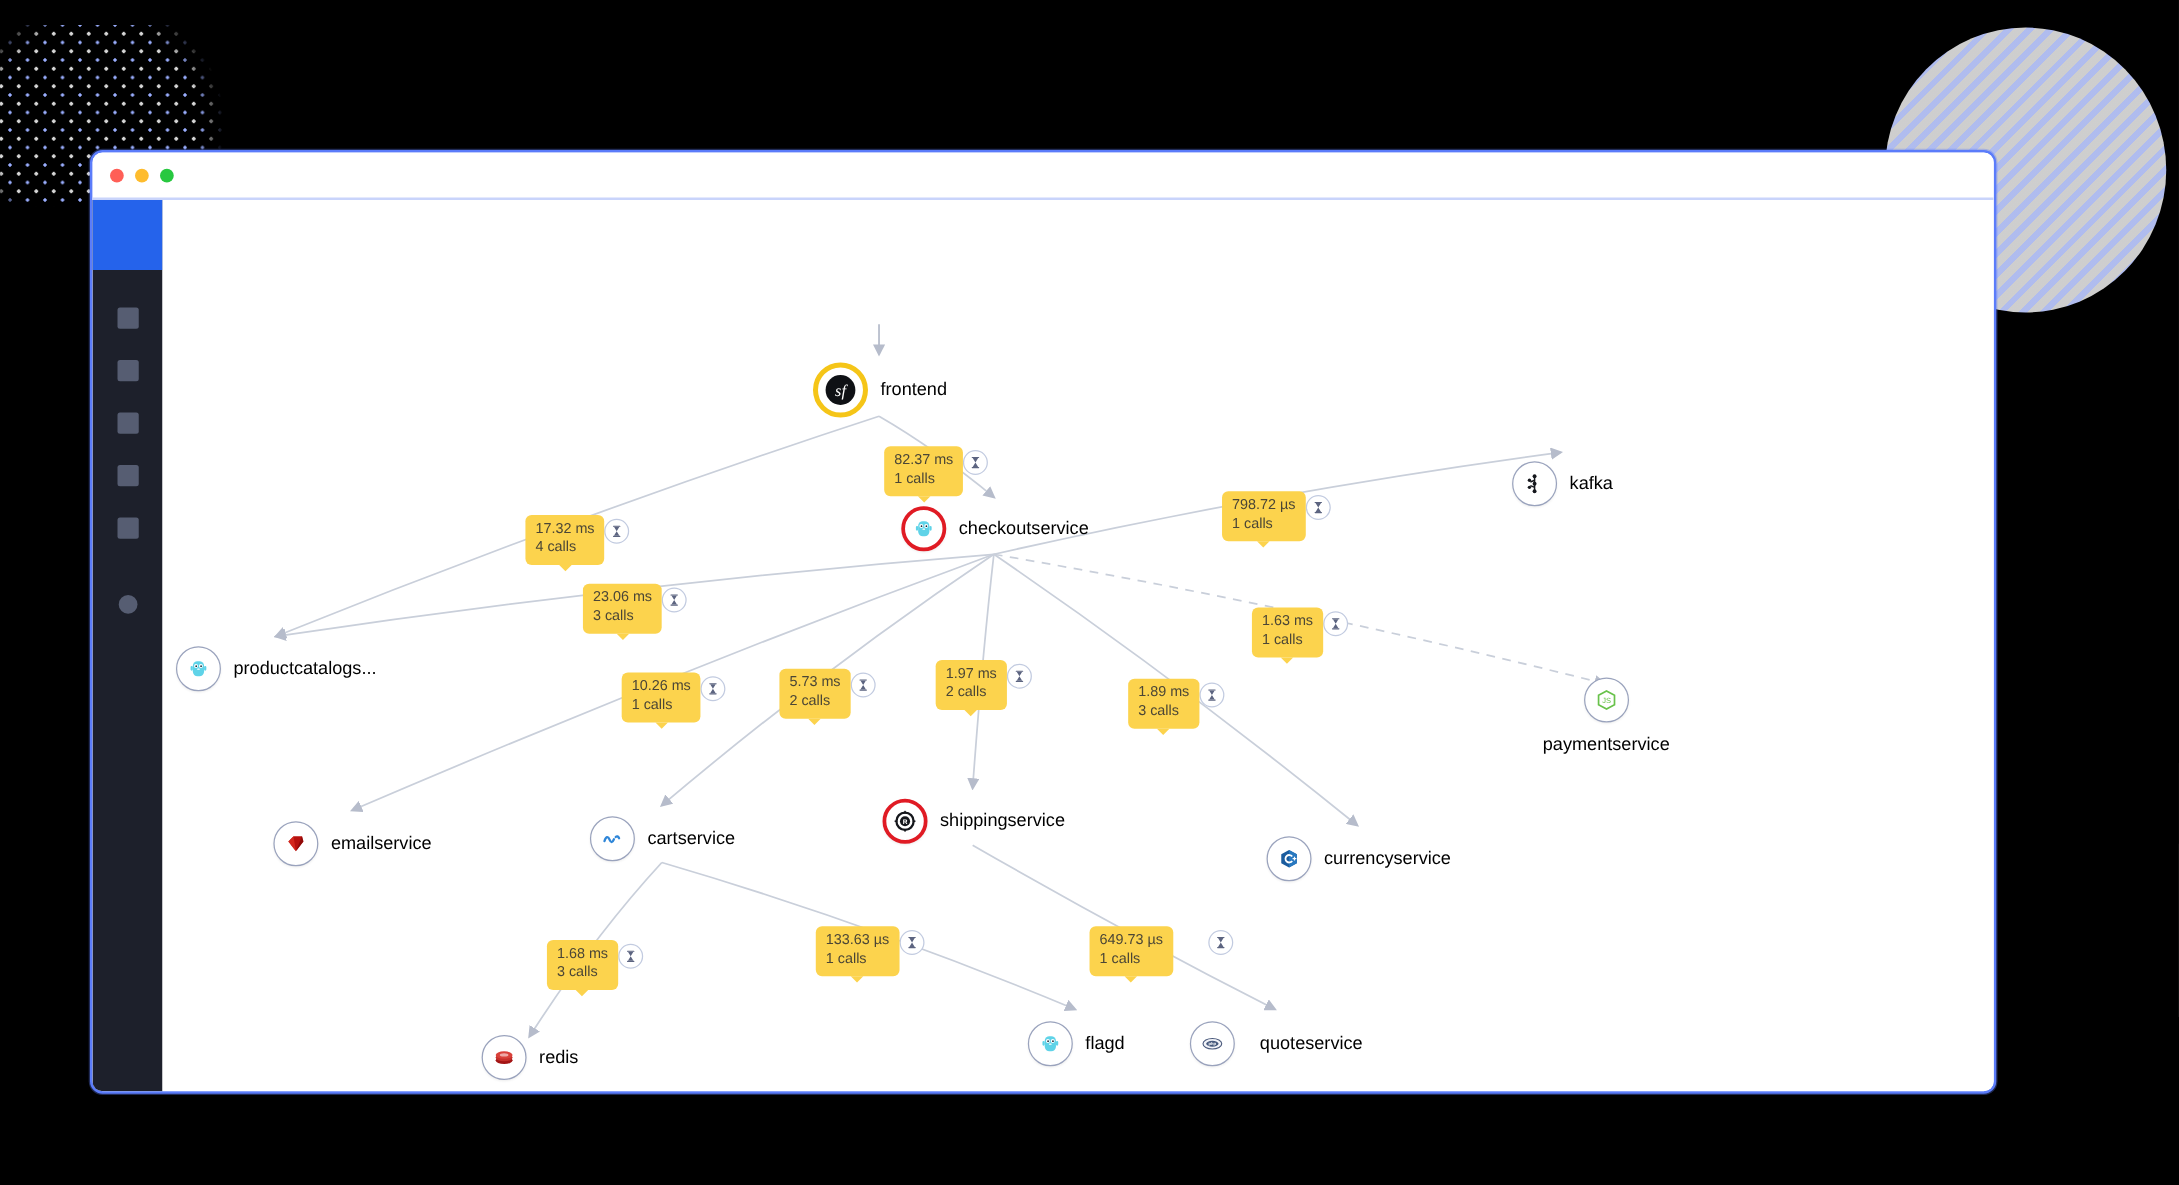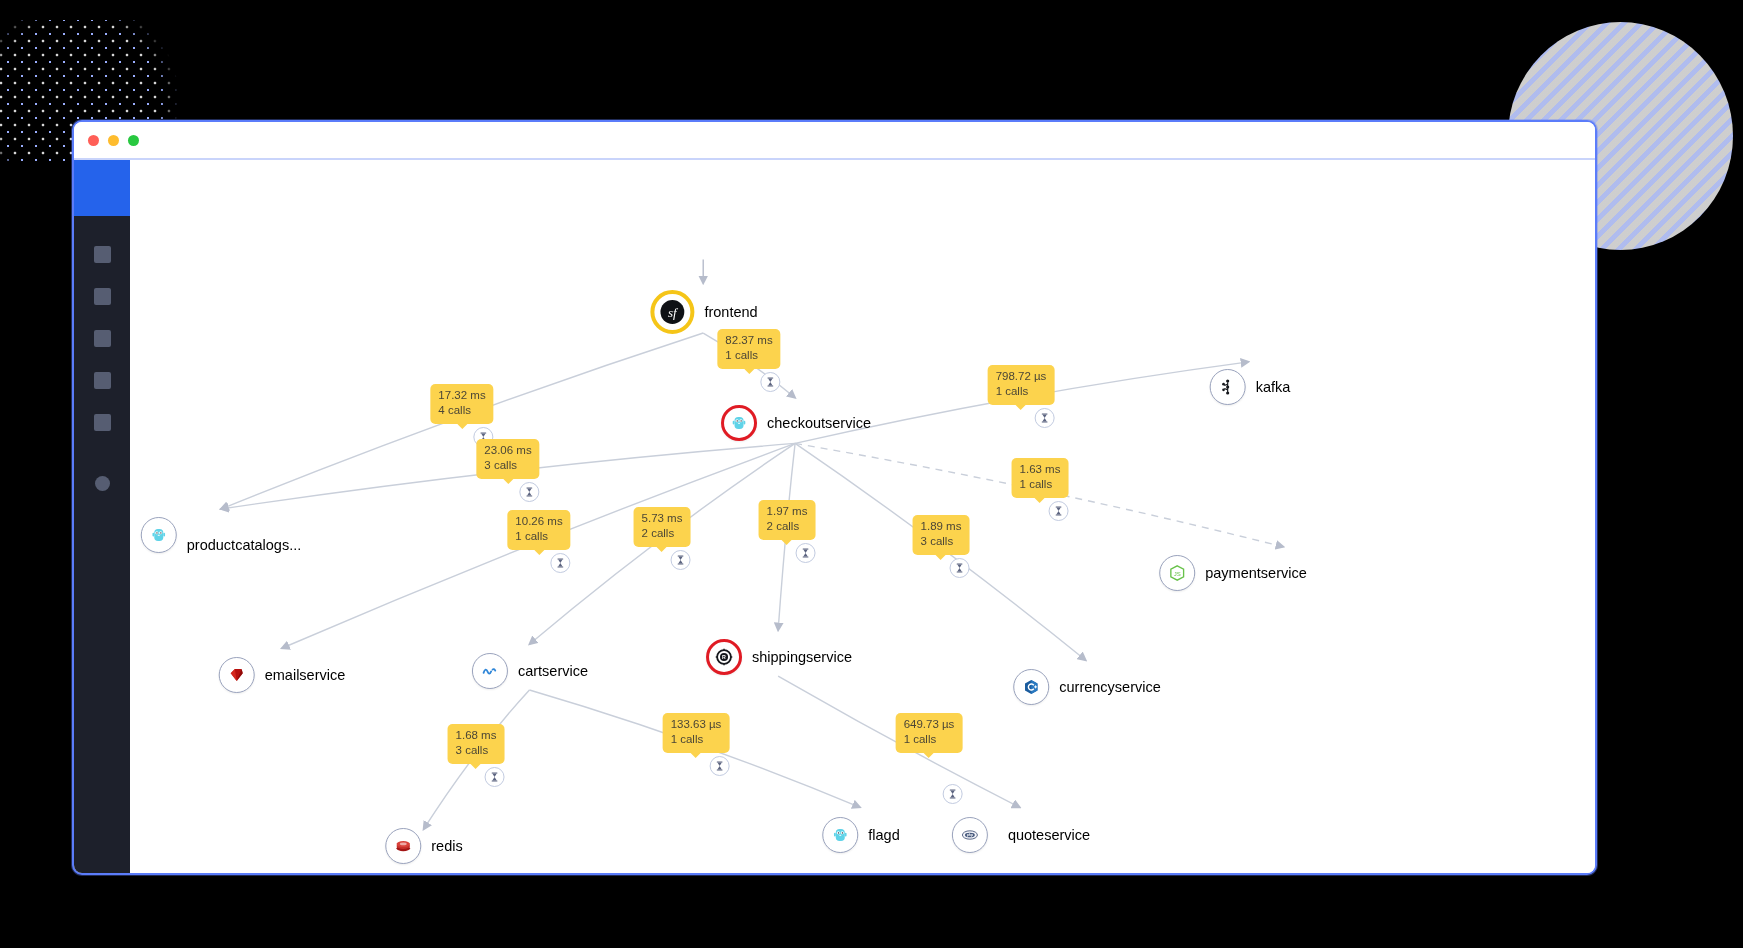--- a/index.html
+++ b/index.html
@@ -97,21 +97,21 @@
     box-shadow: 0 0 0 2px #fff inset;
   }
   .node-label {
     font-size: 14.5px; color: #000000; white-space: nowrap;
     font-family: "Liberation Sans", sans-serif;
   }
 
   
   .edge-label {
     position: absolute; transform: translate(-50%, 0);
-    display: flex; flex-direction: column; align-items: flex-end;
+    display: flex; flex-direction: row; align-items: flex-start; margin-top: 28px;
   }
   .edge-bubble {
     background: #fcd34d; color: #4b4636;
     border-radius: 5px; padding: 4px 8px 5px 8px;
     font-size: 11.5px; line-height: 1.33; text-align: left;
     white-space: nowrap; position: relative;
   }
   .edge-bubble::after {
     content: ""; position: absolute; left: 50%; bottom: -5px;
     transform: translateX(-50%);
@@ -232,36 +232,36 @@
                     <circle cx="6.5" cy="8.2" r="1.8"></circle>
                     <circle cx="6.5" cy="15.8" r="1.8"></circle>
                     <path d="M11.2 5.6h1.6v13h-1.6z"></path>
                     <path d="M7.2 9.4l4-1.6.6 1.4-4 1.6z"></path>
                     <path d="M7.2 14.6l4 1.6.6-1.4-4-1.6z"></path>
                   </g>
                 </svg>
               </div>
               <span class="node-label">kafka</span>
             </div>
-            <div class="node" style="left: 91px; top: 375px; align-items: flex-end;">
+            <div class="node" style="left: 91px; top: 375px;">
               <div class="node-circle">
                 <svg viewBox="0 0 24 24" width="18" height="18">
                   <rect x="6" y="4" width="12" height="16" rx="5" fill="#5fd3e8"></rect>
                   <circle cx="9.4" cy="9" r="2.1" fill="#fff"></circle>
                   <circle cx="14.6" cy="9" r="2.1" fill="#fff"></circle>
                   <circle cx="9.6" cy="9.2" r="0.9" fill="#1b2430"></circle>
                   <circle cx="14.8" cy="9.2" r="0.9" fill="#1b2430"></circle>
                   <rect x="10.6" y="11.6" width="2.8" height="1.5" rx=".7" fill="#fff"></rect>
                   <rect x="3.6" y="9" width="2.4" height="5" rx="1.2" fill="#5fd3e8"></rect>
                   <rect x="18" y="9" width="2.4" height="5" rx="1.2" fill="#5fd3e8"></rect>
                 </svg>
               </div>
               <span class="node-label">productcatalogs...</span>
             </div>
-            <div class="node" style="left: 1103px; top: 413px;">
+            <div class="node" style="left: 1155px; top: 413px; flex-direction: column;">
               <div class="node-circle">
                 <svg viewBox="0 0 24 24" width="18" height="18">
                   <path d="M12 2.4 20.5 7v10L12 21.6 3.5 17V7z" fill="none" stroke="#68c24a" stroke-width="1.8"></path>
                   <text x="12" y="15.4" font-family="Liberation Sans, sans-serif" font-size="8" fill="#68c24a" text-anchor="middle">JS</text>
                 </svg>
               </div>
               <span class="node-label">paymentservice</span>
             </div>
             <div class="node" style="left: 152px; top: 515px;">
               <div class="node-circle">

